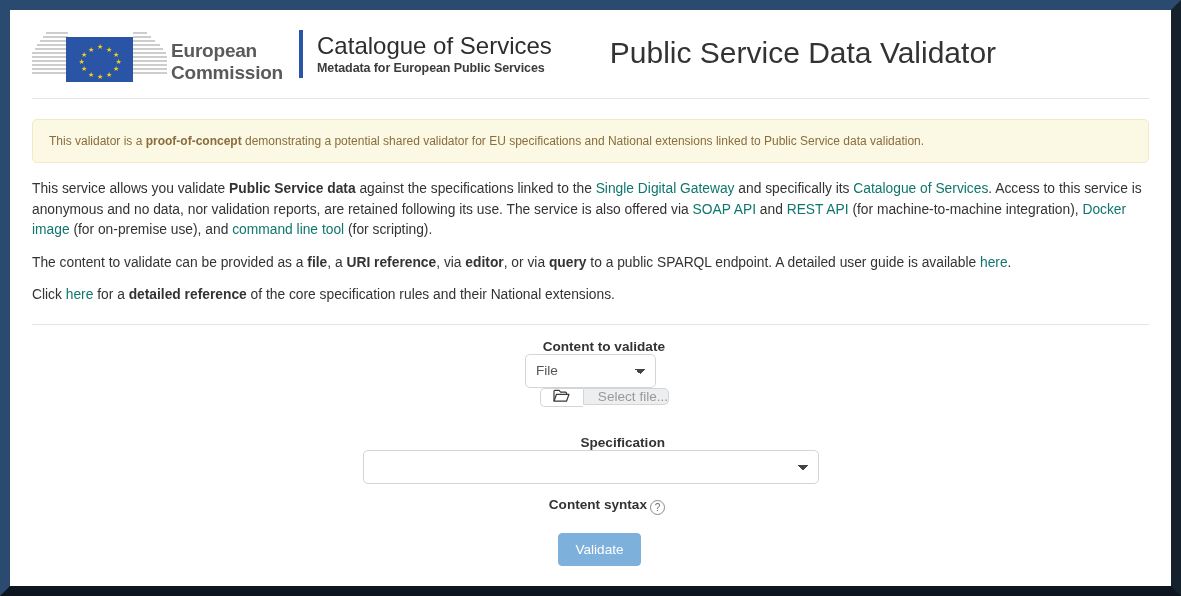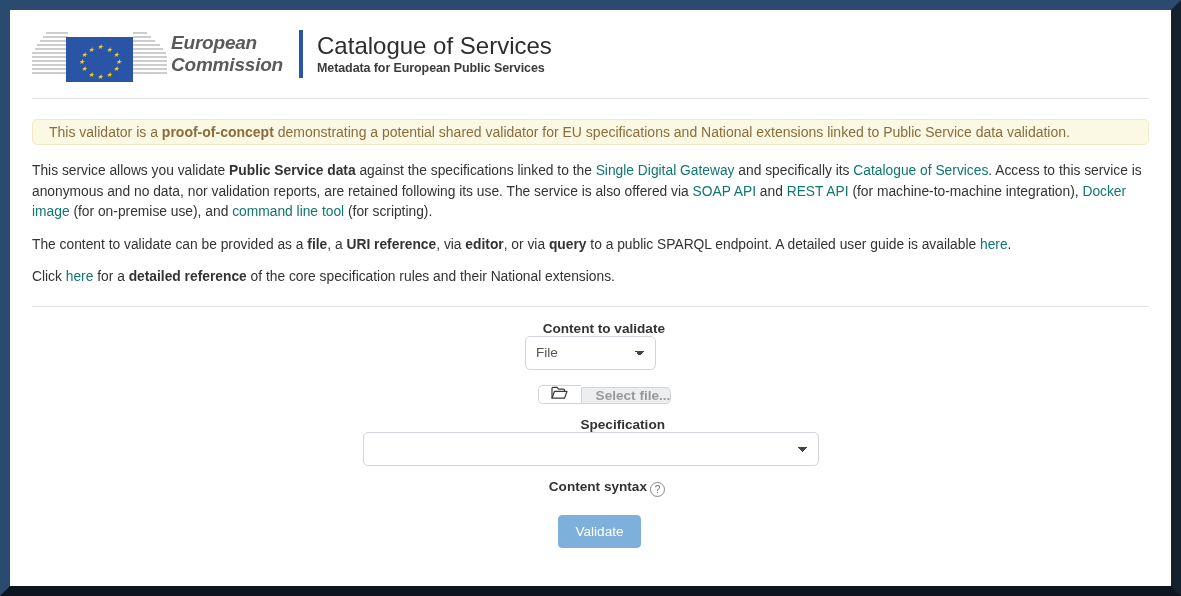--- a/index.html
+++ b/index.html
@@ -35,23 +35,22 @@
 
   
   .header {
     display: flex;
     align-items: center;
     height: 88px;
     padding-left: 10px;
   }
   .brand {
     display: flex;
-    align-items: center;
+    align-items: flex-end;
     flex: 0 0 auto;
-    font-style: italic;
   }
   .ec-logo {
     width: 135px;
     height: 60px;
     position: relative;
     flex: 0 0 auto;
   }
   .ec-flag {
     position: absolute;
     left: 34px;
@@ -150,22 +149,22 @@
     border-top: 1px solid #e4e4e4;
     margin: 0 10px;
   }
 
   
   .notice {
     margin: 20px 10px 0 10px;
     background: #fbf8e3;
     border: 1px solid #f3eac3;
     border-radius: 5px;
-    padding: 4px 16px;
-    font-size: 14px;
+    padding: 14px 16px;
+    font-size: 12px;
     color: #8a6d3b;
   }
   .notice b { font-weight: bold; }
 
   
   .intro {
     margin: 16px 10px 0 10px;
     font-size: 13.8px;
     line-height: 20.5px;
     color: #333333;
@@ -239,26 +238,25 @@
       calc(100% - 10px) 14px;
     background-size: 5px 5px, 5px 5px;
     background-repeat: no-repeat;
   }
   select.sel-content { width: 131px; }
   select.sel-spec { width: 456px; }
   select.sel-syntax { width: 261px; }
 
   .file-group {
     display: flex;
-    align-items: flex-end;
+    align-items: flex-start;
     margin-left: 28px;
     flex: 1 1 auto;
     height: 34px;
     max-width: 784px;
-    font-weight: bold;
   }
   .file-btn {
     width: 43px;
     border: 1px solid #d2d6da;
     border-right: 0;
     border-radius: 5px 0 0 5px;
     background: #ffffff;
     display: flex;
     align-items: center;
     justify-content: center;
@@ -348,20 +346,21 @@
         </div>
       </div>
 
       <div class="brand-sep"></div>
 
       <div class="brand-titles">
         <div class="brand-title">Catalogue of Services</div>
         <div class="brand-sub">Metadata for European Public Services</div>
       </div>
 
+      <div class="app-title">Public Service Data Validator</div>
     </div>
 
     <hr class="hr">
 
     <div class="notice">
       <span>This validator is a </span><b>proof-of-concept</b><span> demonstrating a potential shared validator for EU specifications and National extensions linked to Public Service data validation.</span>
     </div>
 
     <div class="intro">
       <p><span>This service allows you validate </span><b>Public Service data</b><span> against the specifications linked to the </span><a class="lnk" href="#">Single Digital Gateway</a><span> and specifically its </span><a class="lnk" href="#">Catalogue of Services</a><span>. Access to this service is anonymous and no data, nor validation reports, are retained following its use. The service is also offered via </span><a class="lnk" href="#">SOAP API</a><span> and </span><a class="lnk" href="#">REST API</a><span> (for machine-to-machine integration), </span><a class="lnk" href="#">Docker image</a><span> (for on-premise use), and </span><a class="lnk" href="#">command line tool</a><span> (for scripting).</span></p>

